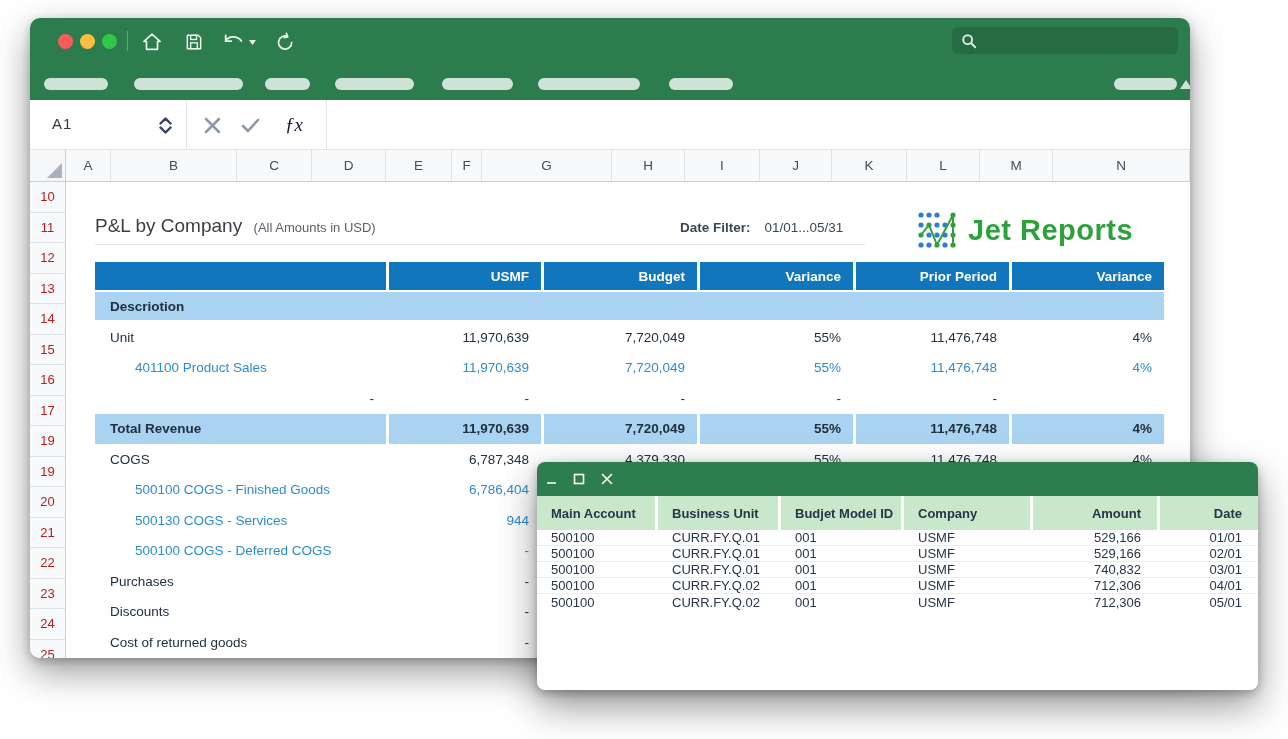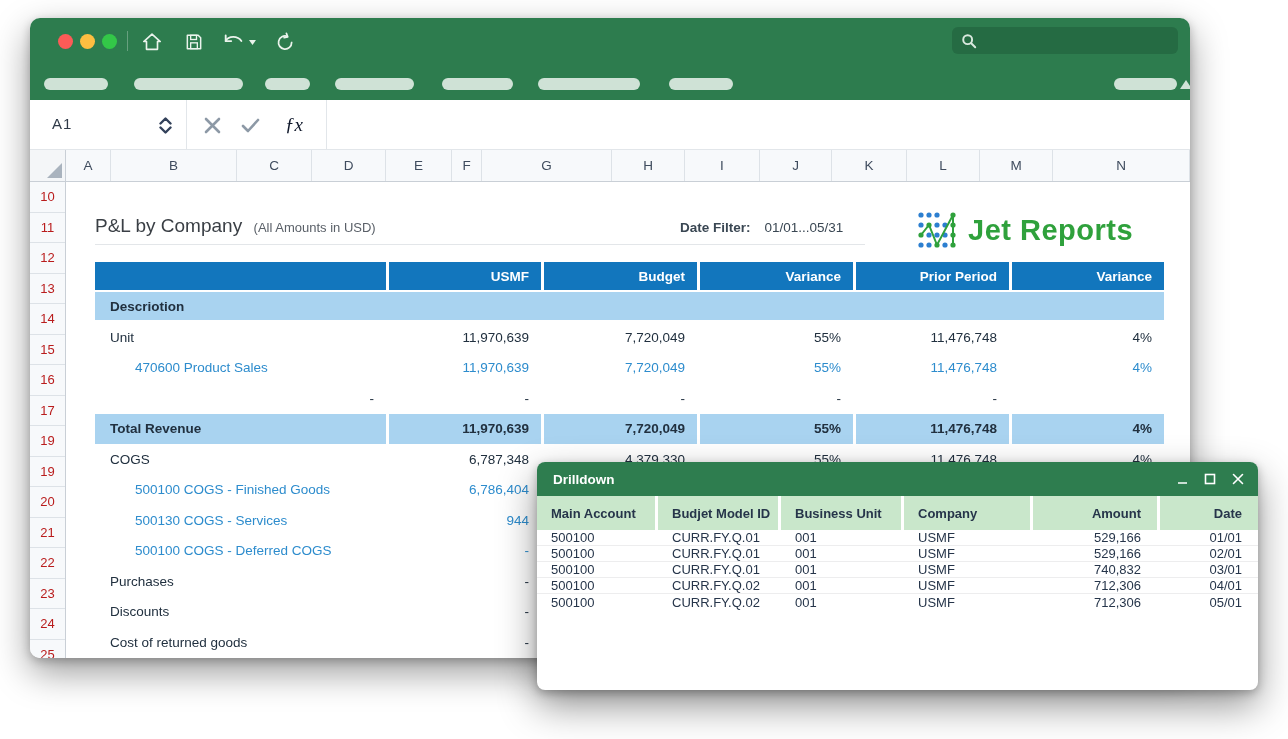--- a/index.html
+++ b/index.html
@@ -285,21 +285,21 @@
       </div>
       <div class="r-row body normal">
         <div class="cell lbl">Unit</div>
         <div class="cell num">11,970,639</div>
         <div class="cell num">7,720,049</div>
         <div class="cell num">55%</div>
         <div class="cell num">11,476,748</div>
         <div class="cell num">4%</div>
       </div>
       <div class="r-row body link">
-        <div class="cell lbl">470600 Product Sales</div>
+        <div class="cell lbl">401100 Product Sales</div>
         <div class="cell num">11,970,639</div>
         <div class="cell num">7,720,049</div>
         <div class="cell num">55%</div>
         <div class="cell num">11,476,748</div>
         <div class="cell num">4%</div>
       </div>
       <div class="r-row body normal">
         <div class="cell num">-</div>
         <div class="cell num">-</div>
         <div class="cell num">-</div>
@@ -368,41 +368,40 @@
         <div class="cell num"></div>
         <div class="cell num"></div>
         <div class="cell num"></div>
         <div class="cell num"></div>
       </div>
     </div>
 </div>
 
 <div class="drilldown">
   <div class="dd-titlebar">
-    <span class="dd-title">Drilldown</span>
     <span class="dd-ctrl">
       <svg width="11" height="11" viewBox="0 0 11 11">
         <line x1="1" y1="9" x2="10" y2="9" stroke="#fff" stroke-width="1.6"></line>
       </svg>
     </span>
     <span class="dd-ctrl">
       <svg width="12" height="12" viewBox="0 0 12 12">
         <rect x="1.5" y="1.5" width="9" height="9" fill="none" stroke="#fff" stroke-width="1.6"></rect>
       </svg>
     </span>
     <span class="dd-ctrl" style="margin-right:6px">
       <svg width="12" height="12" viewBox="0 0 12 12">
         <path d="M1.5 1.5 L10.5 10.5 M10.5 1.5 L1.5 10.5" stroke="#fff" stroke-width="1.6" stroke-linecap="round"></path>
       </svg>
     </span>
   </div>
   <div class="dd-grid dd-head" id="dd-head">
       <div class="cell">Main Account</div>
+      <div class="cell">Business Unit</div>
       <div class="cell">Budjet Model ID</div>
-      <div class="cell">Business Unit</div>
       <div class="cell">Company</div>
       <div class="cell num">Amount</div>
       <div class="cell num">Date</div>
     </div>
   <div id="dd-body">
       <div class="dd-grid dd-row">
         <div class="dd-cell">500100</div>
         <div class="dd-cell">CURR.FY.Q.01</div>
         <div class="dd-cell">001</div>
         <div class="dd-cell">USMF</div>

